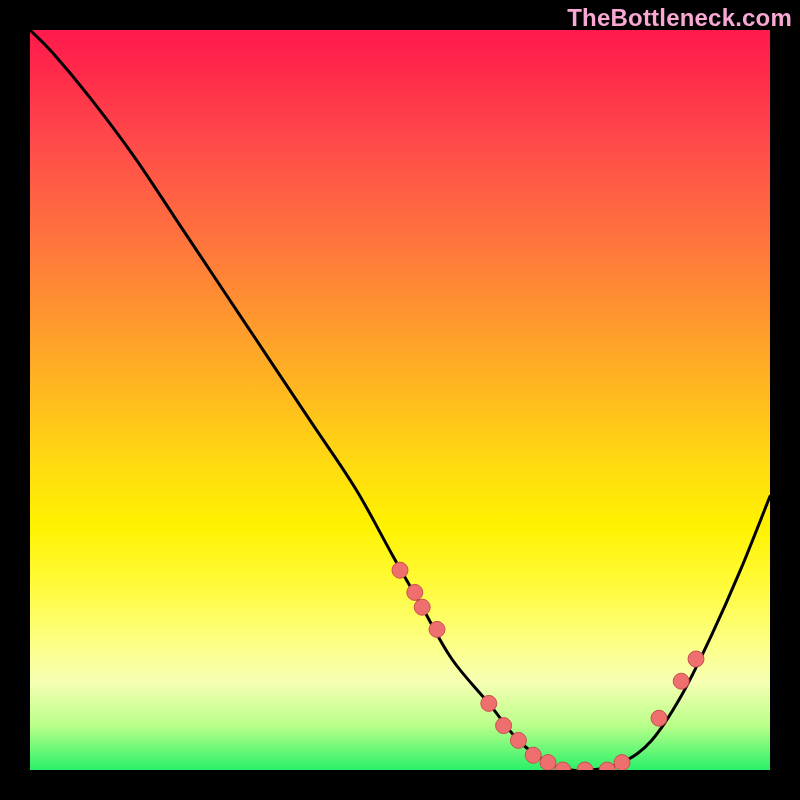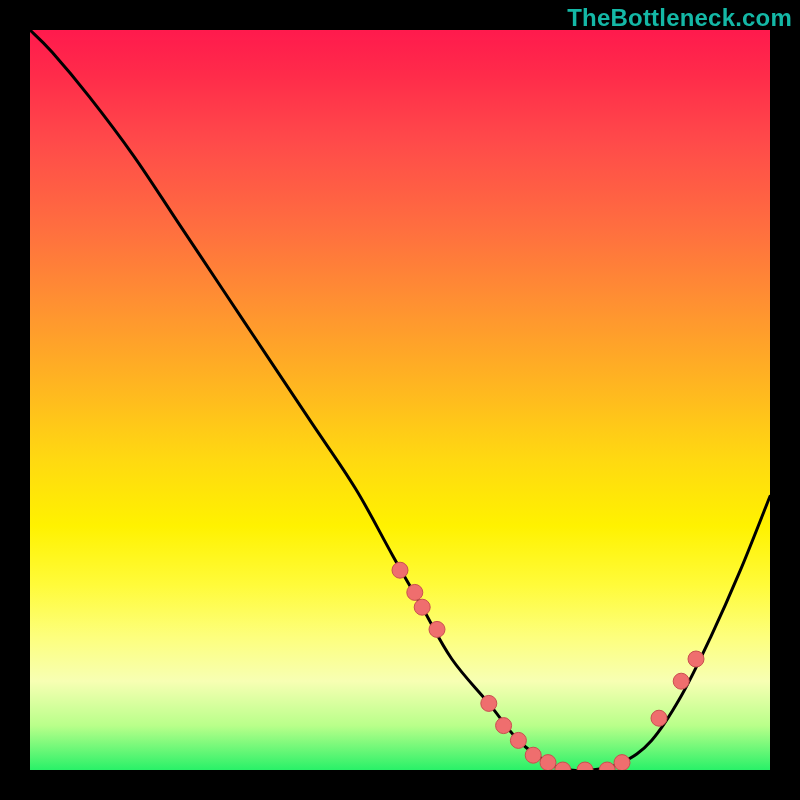--- a/index.html
+++ b/index.html
@@ -53,21 +53,21 @@
     position: absolute;
     left: 0;
     top: 0;
     width: 740px;
     height: 740px;
   }
   .watermark {
     position: absolute;
     top: 4px;
     right: 8px;
-    color: #14b8a6;
+    color: #f9a8d4;
     font-size: 24px;
     font-weight: 600;
     letter-spacing: 0.2px;
     user-select: none;
   }
 </style>
 </head>
 <body>
 
 <div class="frame">

